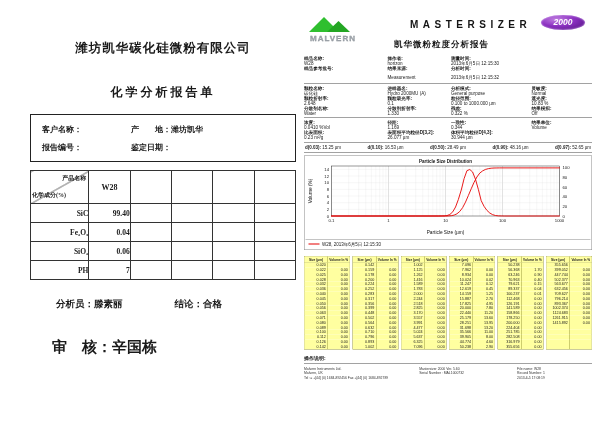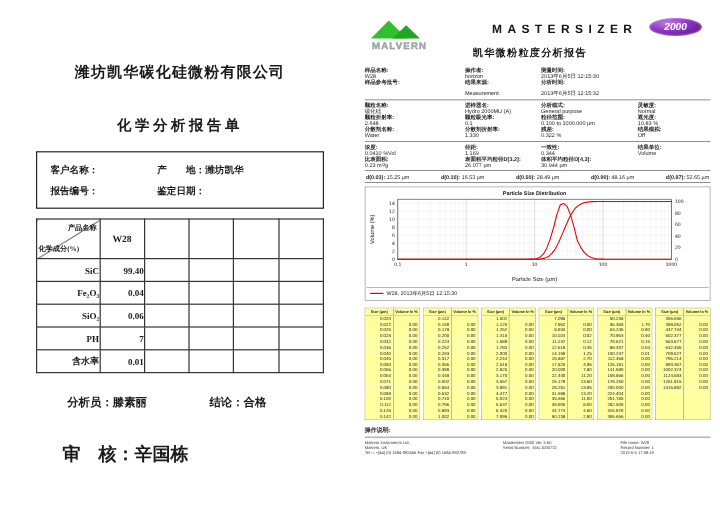--- a/index.html
+++ b/index.html
@@ -1,20 +1,20 @@
 <!DOCTYPE html>
 <html><head>
 <meta charset="utf-8">
 <style>
   html,body{margin:0;padding:0;}
   body{width:600px;height:424px;position:relative;background:#ffffff;overflow:hidden;
        font-family:"Liberation Sans",sans-serif;color:#111;}
 
   
-  #left-doc{position:absolute;left:30px;top:52px;width:240px;
+  #left-doc{position:absolute;left:30px;top:40px;width:266px;
             font-family:"Liberation Serif","DejaVu Serif",serif;color:#1a1a1a;}
   .ld-company{text-align:center;font-size:12.5px;font-weight:bold;letter-spacing:1px;}
   .ld-title{text-align:center;font-size:12px;font-weight:bold;letter-spacing:3px;margin-top:27px;}
   .ld-infobox{border:1.3px solid #222;margin-top:13px;height:46px;position:relative;
               font-size:8px;font-weight:bold;}
   .ld-infobox .f1{position:absolute;left:11px;top:9px;}
   .ld-infobox .f2{position:absolute;left:100px;top:9px;}
   .ld-infobox .f3{position:absolute;left:11px;top:27px;}
   .ld-infobox .f4{position:absolute;left:100px;top:27px;}
   #chem-table{border-collapse:collapse;width:100%;margin-top:8px;}
@@ -124,28 +124,20 @@
           <td class="name-col">SiO₂</td>
           <td class="c">0.06</td>
           <td class="c"></td>
           <td class="c"></td>
           <td class="c"></td>
           <td class="c"></td>
         </tr>
         <tr>
           <td class="name-col">PH</td>
           <td class="c">7</td>
-          <td class="c"></td>
-          <td class="c"></td>
-          <td class="c"></td>
-          <td class="c"></td>
-        </tr>
-        <tr>
-          <td class="name-col">含水率</td>
-          <td class="c">0.01</td>
           <td class="c"></td>
           <td class="c"></td>
           <td class="c"></td>
           <td class="c"></td>
         </tr>
       </tbody>
   </table>
 
   <div class="ld-sign1">
     <span class="s1"><span>分析员：</span><span>滕素丽</span></span>

